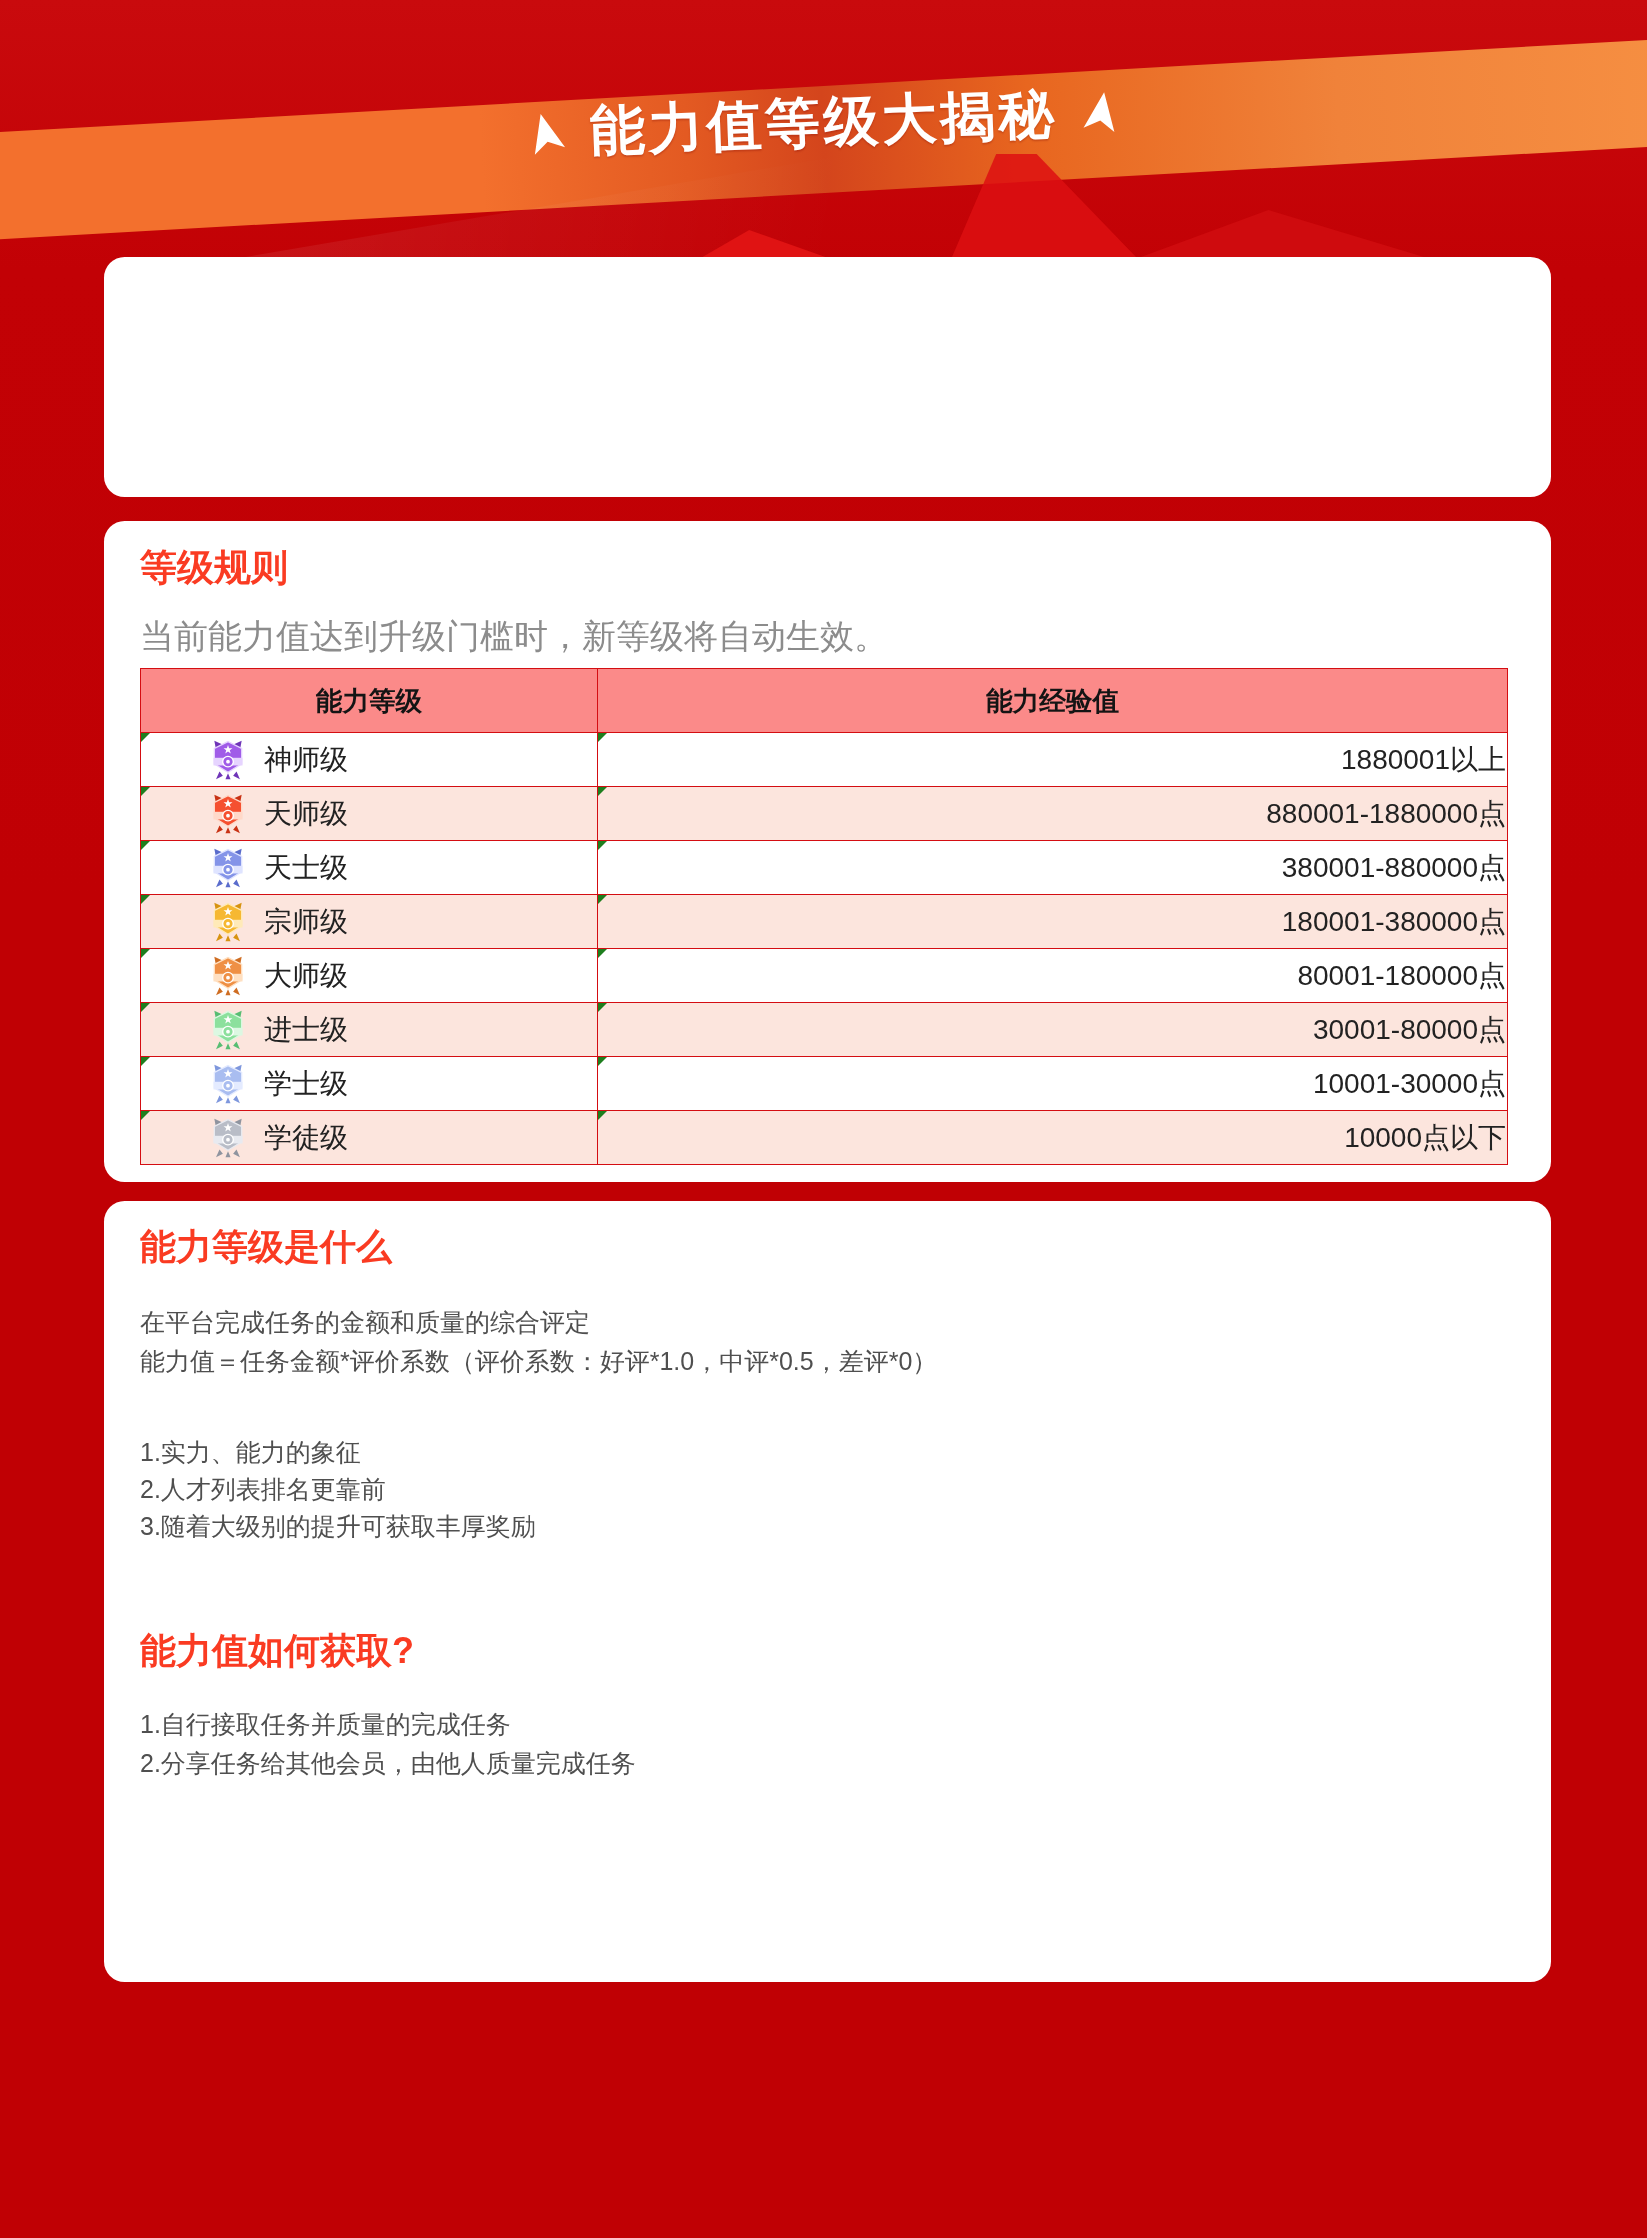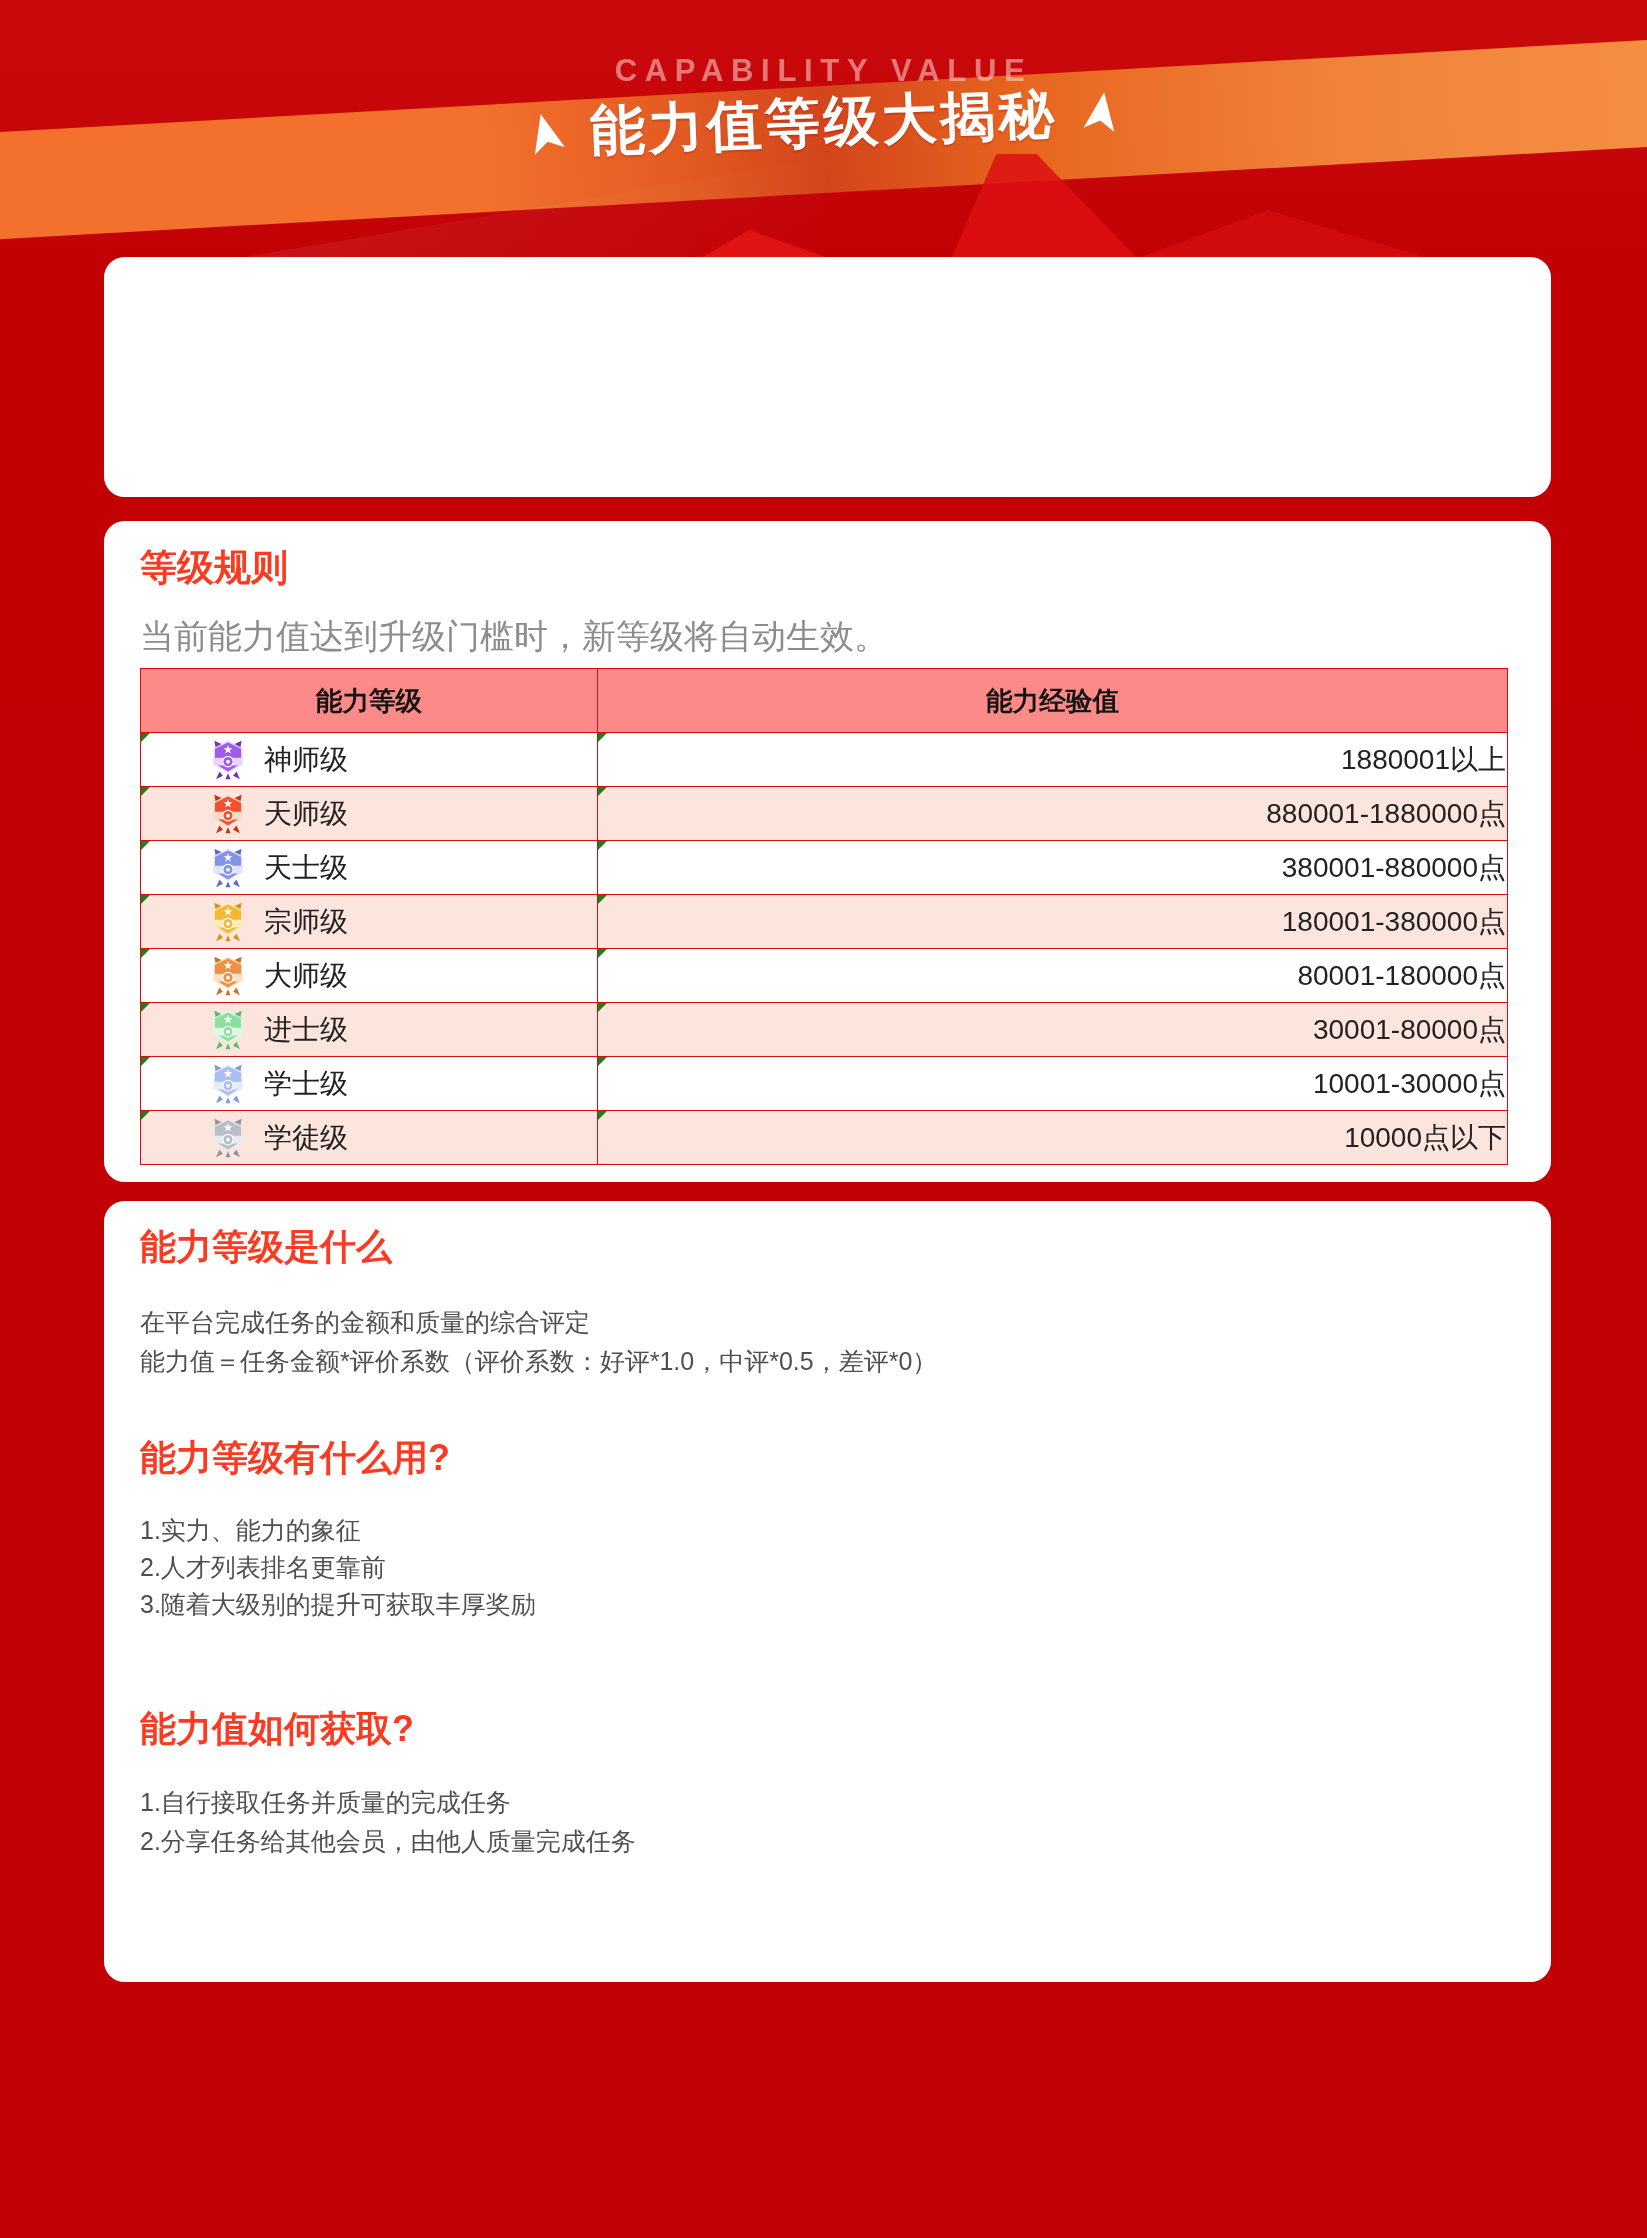--- a/index.html
+++ b/index.html
@@ -99,21 +99,20 @@
 <body>
 
 <div class="page">
 
   <div class="banner">
     <div class="decor-band"></div>
     <div class="decor-soft"></div>
     <div class="decor-beam"></div>
     <div class="decor-mtn-a"></div>
     <div class="decor-mtn-b"></div>
-    <div class="kicker">CAPABILITY VALUE</div>
     <div class="title-row">
       <svg class="plane left" viewBox="0 0 52 52">
         <path d="M26 2 L44 46 L26 35 L8 46 Z" fill="#ffffff"></path>
       </svg>
       <h1 class="main-title">能力值等级大揭秘</h1>
       <svg class="plane right" viewBox="0 0 52 52">
         <path d="M26 2 L44 46 L26 35 L8 46 Z" fill="#ffffff"></path>
       </svg>
     </div>
   </div>
@@ -317,21 +316,20 @@
 
   <div class="card card-info">
       <section class="info-section">
         <h3 class="sec-title">能力等级是什么</h3>
         <div class="sec-lines">
           <div>在平台完成任务的金额和质量的综合评定</div>
           <div>能力值＝任务金额*评价系数（评价系数：好评*1.0，中评*0.5，差评*0）</div>
         </div>
       </section>
       <section class="info-section">
-        <h3 class="sec-title">能力等级有什么用?</h3>
         <div class="sec-lines">
           <div>1.实力、能力的象征</div>
           <div>2.人才列表排名更靠前</div>
           <div>3.随着大级别的提升可获取丰厚奖励</div>
         </div>
       </section>
       <section class="info-section">
         <h3 class="sec-title">能力值如何获取?</h3>
         <div class="sec-lines">
           <div>1.自行接取任务并质量的完成任务</div>

